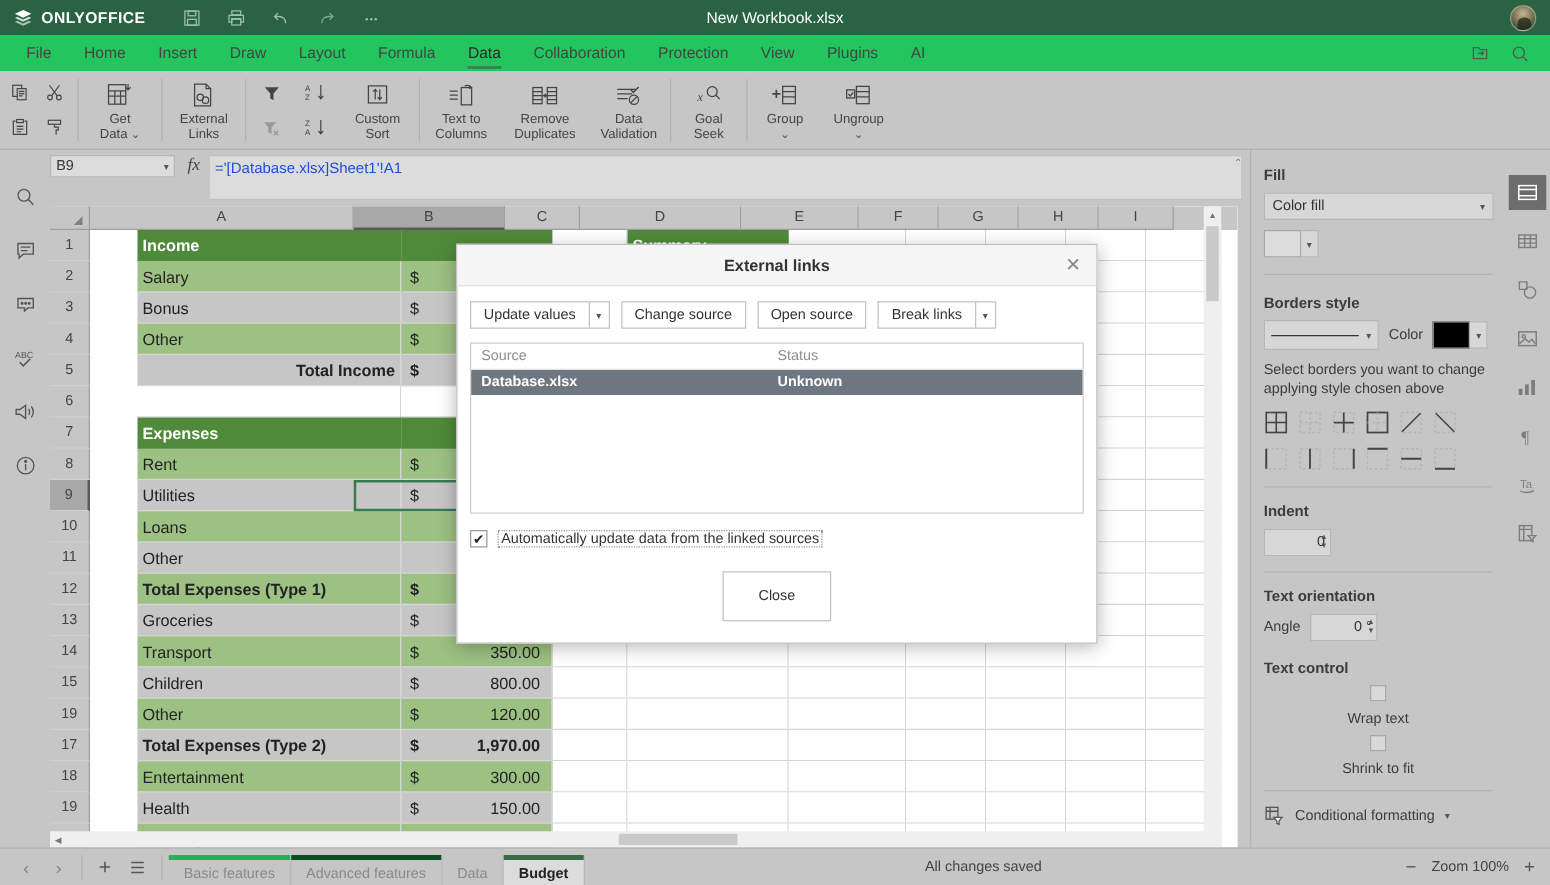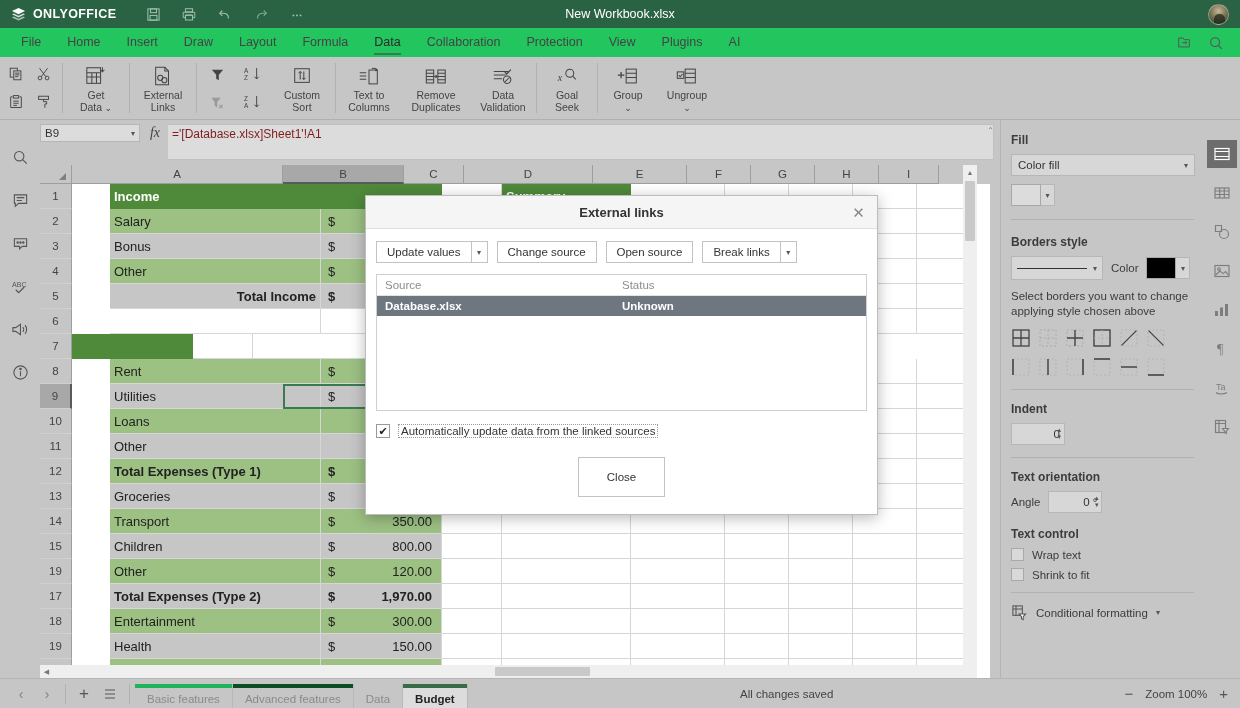--- a/index.html
+++ b/index.html
@@ -91,21 +91,21 @@
   }
   .namebox .nb-caret { margin-left:auto; font-size:8px; color:#555;}
   .fx {
     position:absolute; left: 146px; top: 124px; width: 18px; height:18px;
     display:flex;align-items:center;justify-content:center;
     font-style: italic; font-family:"Liberation Serif", serif; font-size:14px; color:#444;
   }
   .finput {
     position:absolute; left: 168px; top: 124px; width: 826px; height: 36px;
     background: #dcdcdc; border: 1px solid #c0c0c0; border-left:none;
-    padding: 2px 4px; font-size: 12px; color:#7f1d1d;
+    padding: 2px 4px; font-size: 12px; color:#1d4ed8;
   }
   .fgrip { position:absolute; right: 246px; top: 126px; font-size:8px; color:#777; }
 
   
   .lrail {
     position:absolute; left:0; top: 140px; width: 40px; height: 545px; background:#c6c6c6;
     display:flex; flex-direction:column; align-items:center; padding-top: 4px; gap: 17px;
   }
   .lrail .ri { width: 30px; height: 26px; display:flex; align-items:center; justify-content:center; }
 
@@ -186,21 +186,21 @@
   .bstyle-sel { width:92px; height:24px; background:#d7d7d7; border:1px solid #b6b6b6; display:flex; align-items:center; padding:0 5px;}
   .bline { flex:1; height:1px; background:#333; }
   .rp-text { font-size:11.5px; color:#3c3c3c; line-height:15px; margin-top:9px; }
   .bgrid { display:flex; gap:7px; margin-top:9px; }
   .bcell { width:20px; height:20px; }
   .spin {
     width:54px; height:22px; background:#d7d7d7; border:1px solid #b6b6b6;
     display:flex; align-items:center; padding:0 4px; font-size:11.5px; justify-content:flex-end; position:relative;
   }
   .spin .arrows { position:absolute; right:3px; top:2px; display:flex; flex-direction:column; line-height:7px; font-size:7px; color:#555;}
-  .cb-row { display:flex; align-items:center; gap:8px; margin-top:7px; }
+  .cb-row { display:flex; align-items:center; gap:8px; margin-top:7px;flex-direction:column; }
   .cbx { width:13px; height:13px; background:#d9d9d9; border:1px solid #a9a9a9; }
   .cf-row { display:flex; align-items:center; gap:8px; margin-top:11px; }
   .rlabel { font-size:11.5px; color:#3c3c3c; }
 
   
   .rrail {
     position:absolute; right:0; top:135px; width:36px; height:543px; background:#c6c6c6;
     display:flex; flex-direction:column; align-items:center; gap:11px; padding-top:5px;
   }
   .rrail .ri { width:30px; height:28px; display:flex; align-items:center; justify-content:center; }
@@ -683,20 +683,21 @@
             <div class="cell cB empty"></div>
             <div class="cell cC empty"></div>
             <div class="cell cD empty"></div>
             <div class="cell cE empty"></div>
             <div class="cell cF empty"></div>
             <div class="cell cG empty"></div>
             <div class="cell cH empty"></div>
             <div class="cell cI empty"></div>
           </div>
           <div class="grow">
+            <div class="cell cA dk">Expenses</div>
             <div class="cell cB dk"></div>
             <div class="cell cC empty"></div>
             <div class="cell cD empty"></div>
             <div class="cell cE empty"></div>
             <div class="cell cF empty"></div>
             <div class="cell cG empty"></div>
             <div class="cell cH empty"></div>
             <div class="cell cI empty"></div>
           </div>
           <div class="grow">

